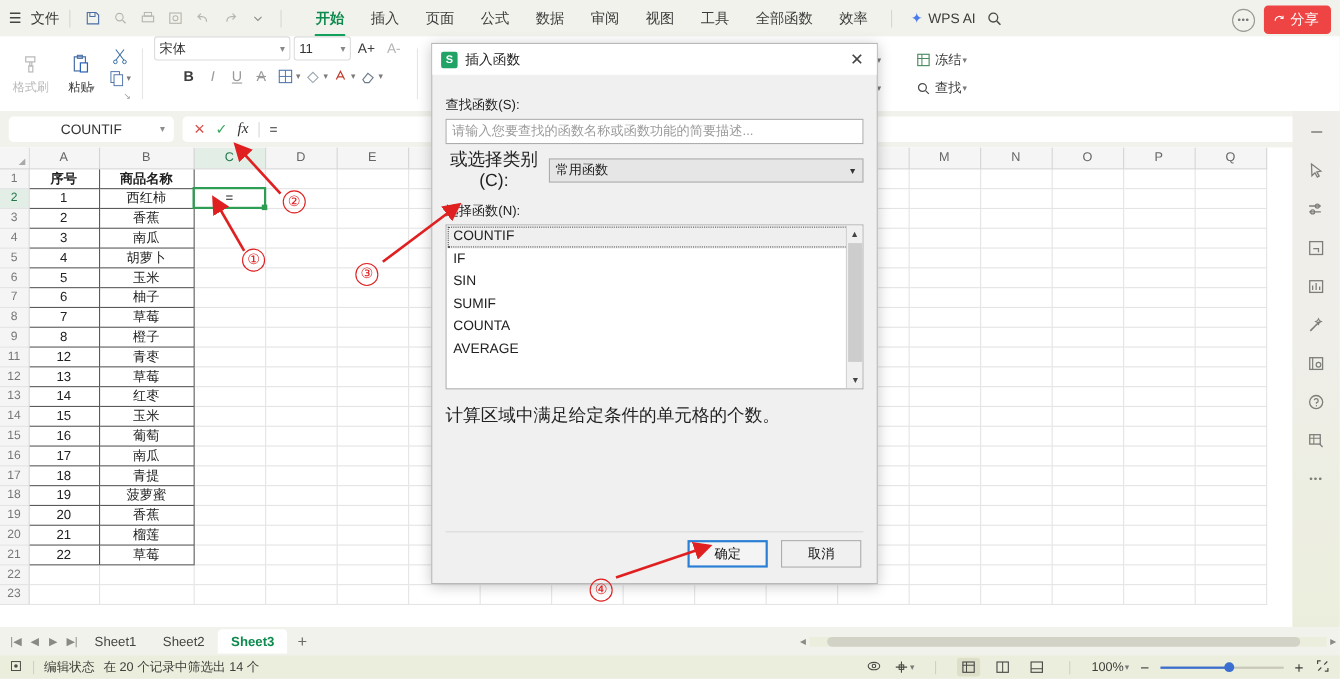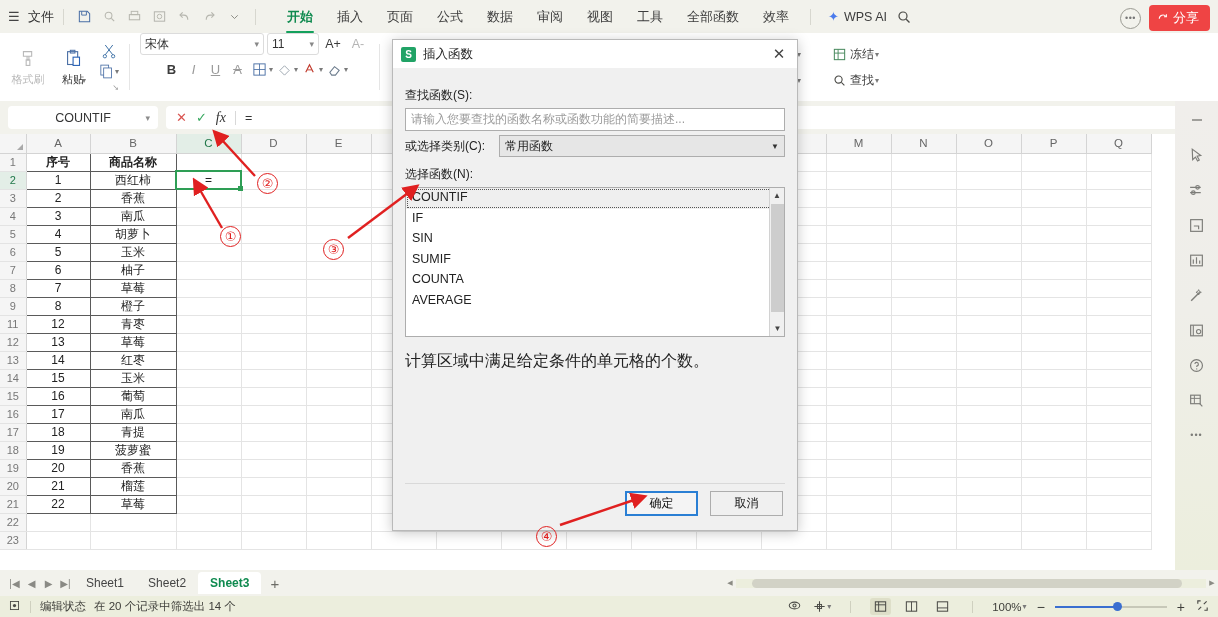--- a/index.html
+++ b/index.html
@@ -222,21 +222,21 @@
   .dlabel { font-size: 12px; color: #222; margin: 9px 0 4px; }
   .dinput {
     width: 100%; height: 23px; background: #fff; border: 1px solid #adadad;
     font-size: 12px; color: #9b9b9b; padding: 0 5px; display: flex; align-items: center;
   }
   .dselect {
     height: 22px; background: #e6e6e6; border: 1px solid #adadad;
     font-size: 12px; color: #222; padding: 0 5px; display: flex; align-items: center;
   }
   .dsel-row { display: flex; align-items: center; margin-top: 4px; gap: 6px; }
-  .dsel-lab { font-size: 12px; color: #222; width: 88px; }
+  .dsel-lab { font-size: 16px; color: #222; width: 88px; text-align: center; }
   .dsel-ctrl { flex: 1; position: relative; }
   .dsel-arrow { position: absolute; right: 6px; top: 7px; font-size: 8px; color: #333; }
   .dlist {
     margin-top: 4px; height: 150px; background: #fff; border: 1px solid #adadad;
     position: relative; overflow: hidden;
   }
   .dli { height: 20.5px; font-size: 12.5px; color: #222; padding: 2px 0 0 6px; }
   .dli.sel { background: #efefef; outline: 1px dotted #555; outline-offset: -2px; }
   .dls { position: absolute; right: 0; top: 0; width: 15px; height: 100%; background: #f0f0f0; border-left: 1px solid #d2d2d2; }
   .dls .ar { height: 15px; text-align: center; font-size: 8px; color: #444; line-height: 15px; }

